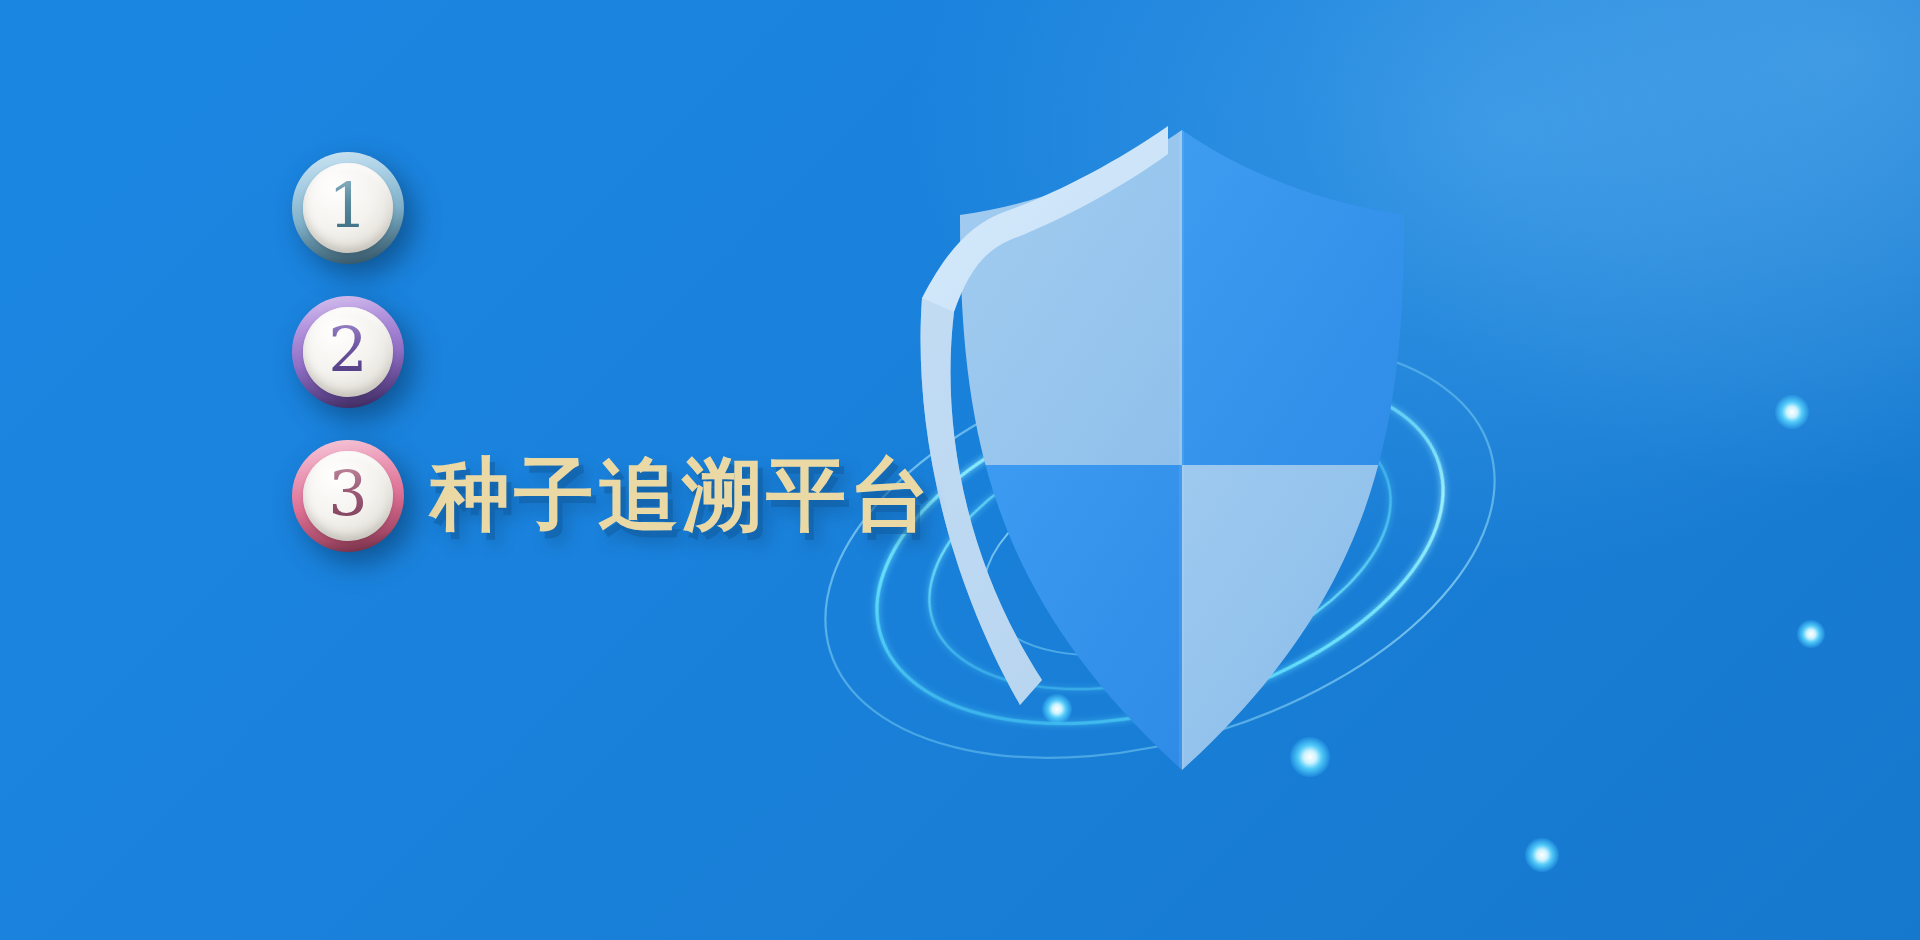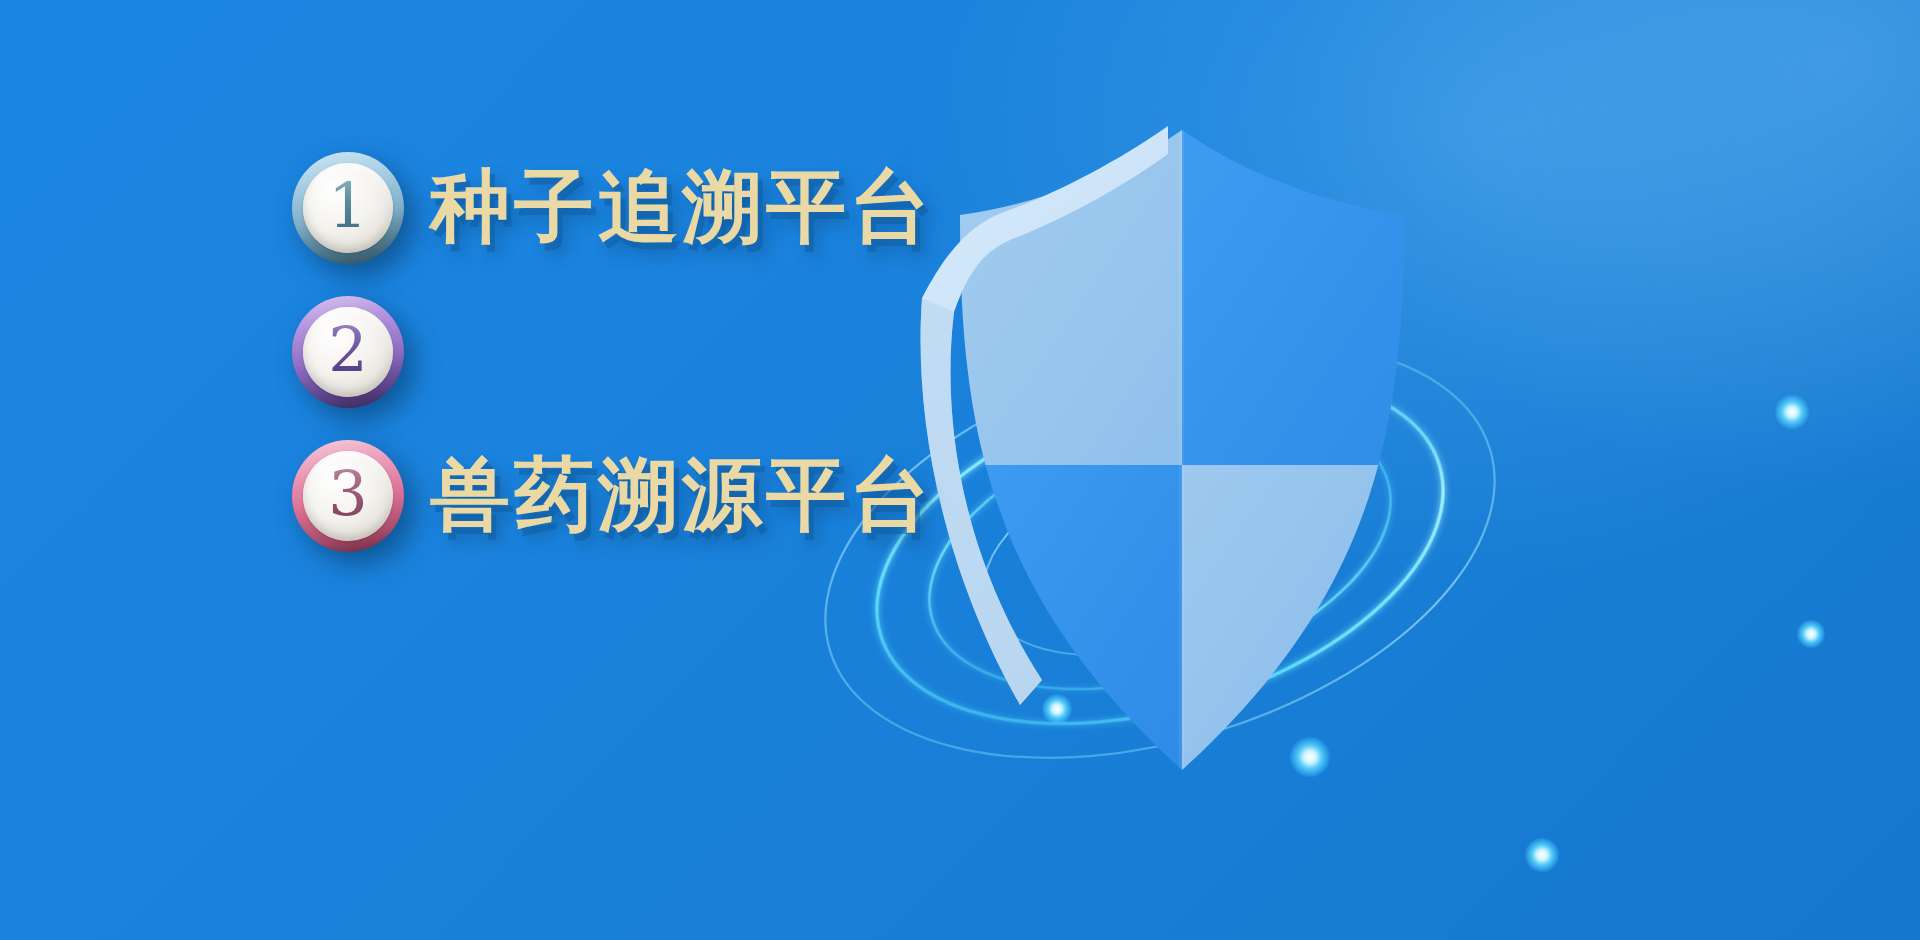--- a/index.html
+++ b/index.html
@@ -195,36 +195,35 @@
 
   <div class="list">
 
     <div class="row">
       <div class="badge b1">
         <div class="ring"></div>
         <div class="inner">
           <span class="num">1</span>
         </div>
       </div>
-      <div class="label">种子追溯平台</div>
     </div>
 
     <div class="row">
       <div class="badge b2">
         <div class="ring"></div>
         <div class="inner">
           <span class="num">2</span>
         </div>
       </div>
     </div>
 
     <div class="row">
       <div class="badge b3">
         <div class="ring"></div>
         <div class="inner">
           <span class="num">3</span>
         </div>
       </div>
-      <div class="label">兽药溯源平台</div>
+      <div class="label">种子追溯平台</div>
     </div>
 
   </div>
 </div>
 
 </body></html>

